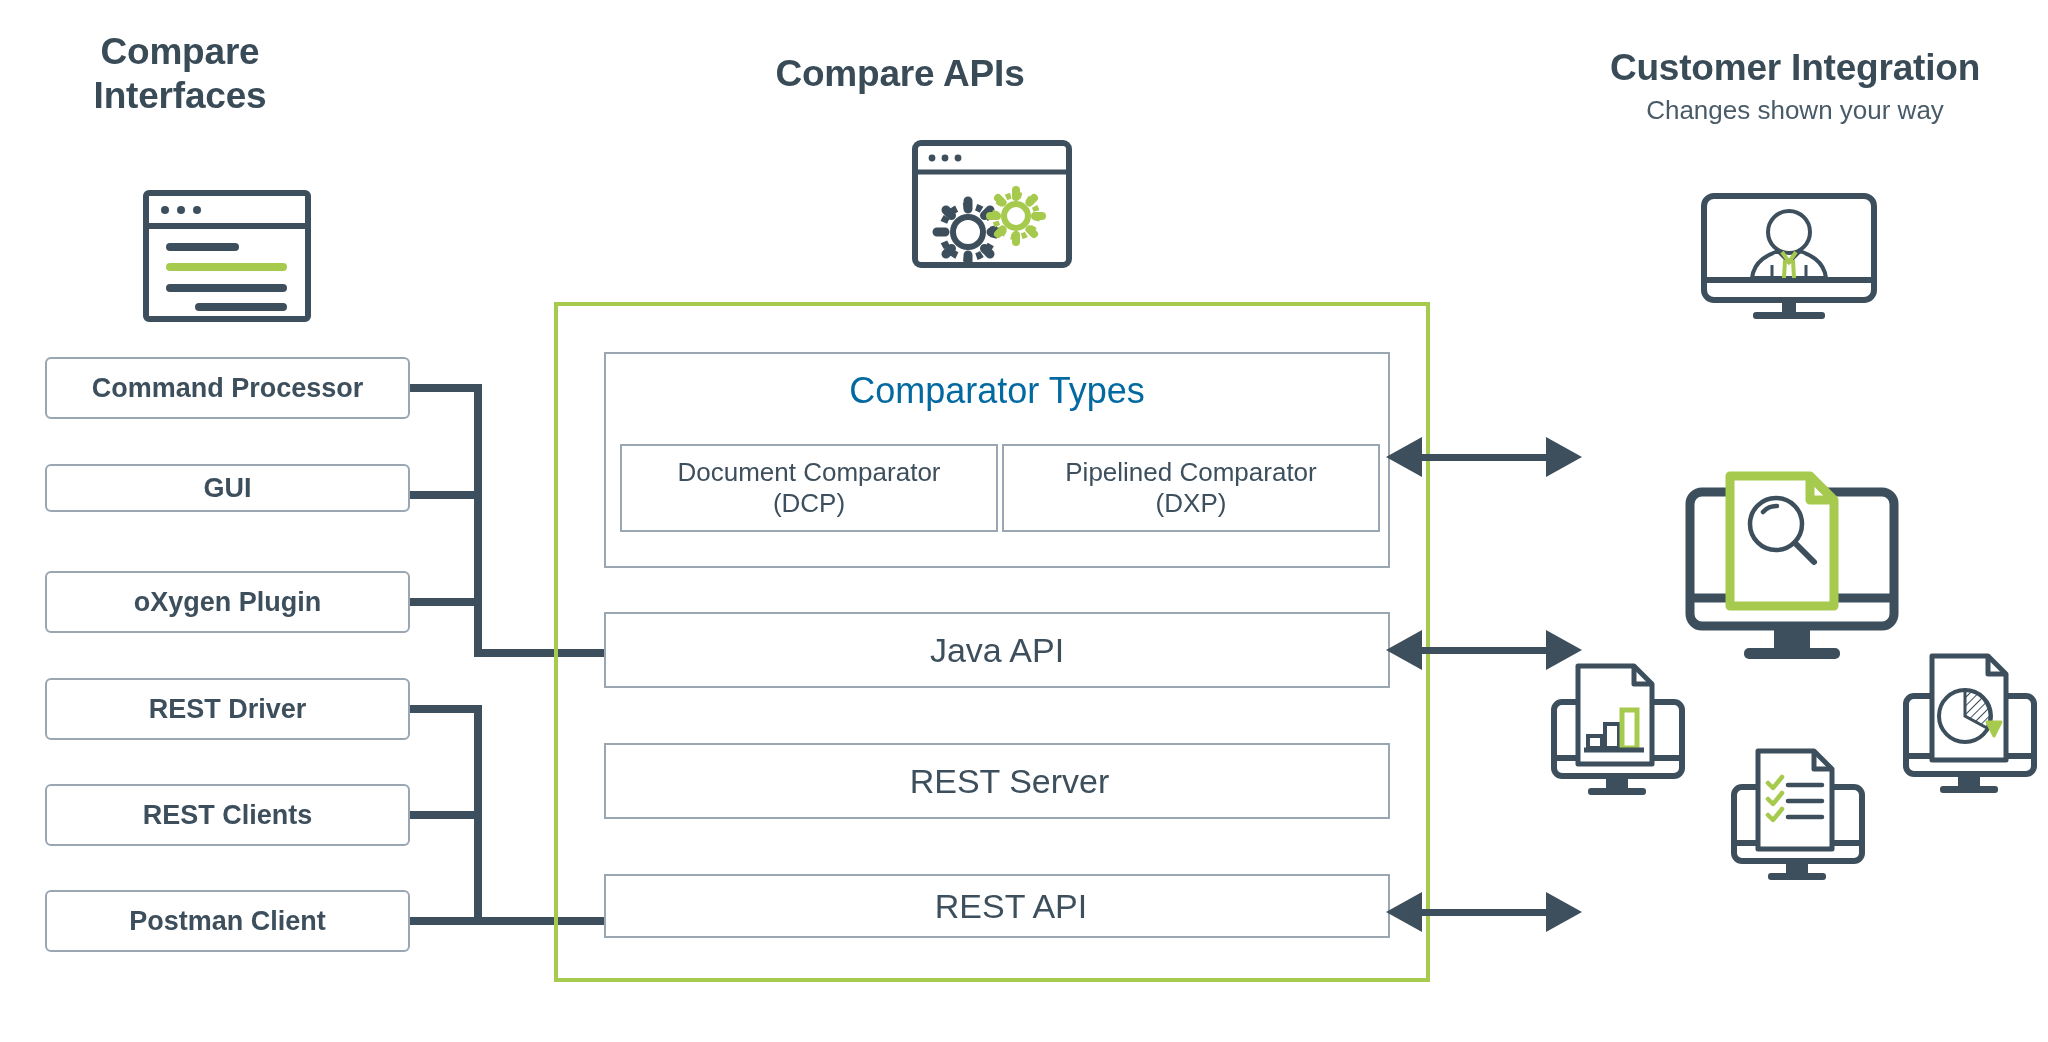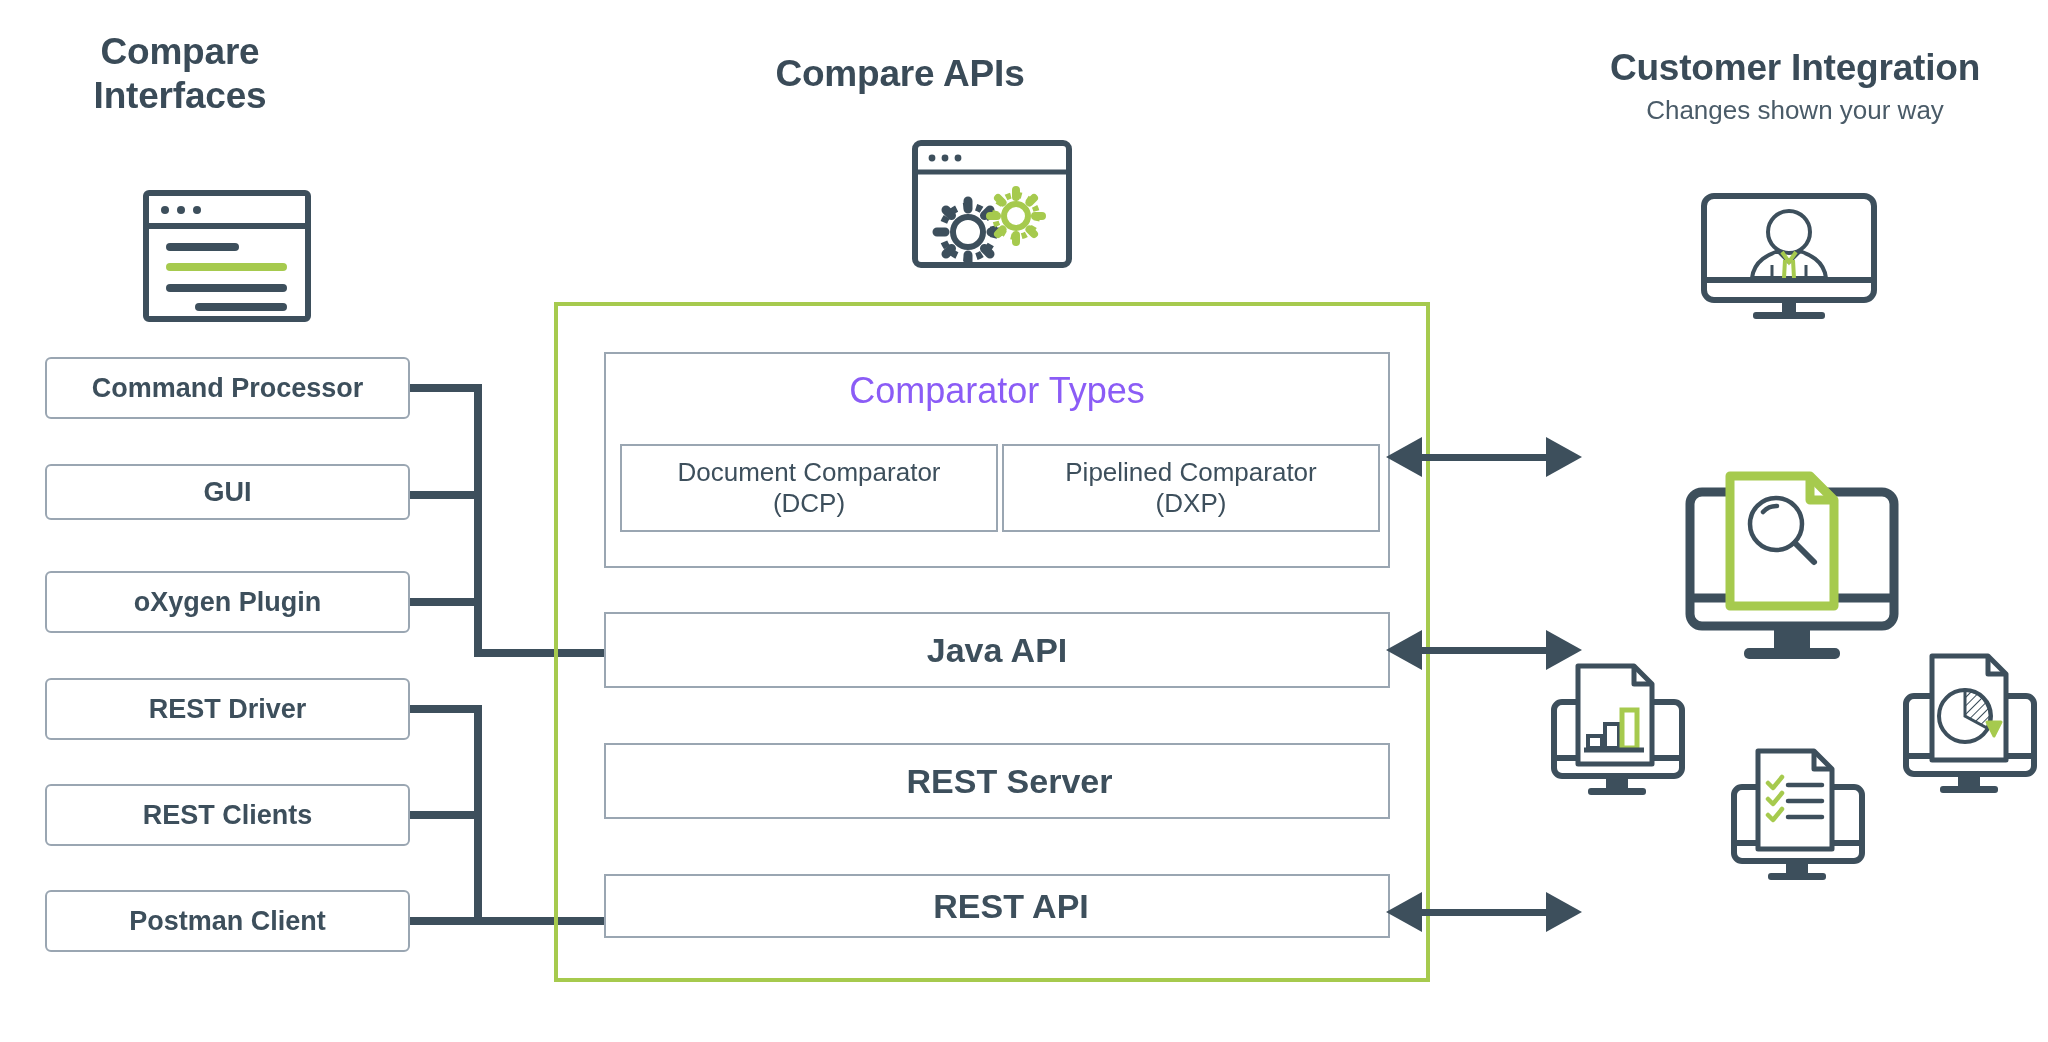--- a/index.html
+++ b/index.html
@@ -15,32 +15,32 @@
 
   #head-left{left:40px;top:30px;width:280px;}
   #head-center{left:690px;top:52px;width:420px;}
   #head-right{left:1530px;top:46px;width:530px;}
 
   
   .box{position:absolute;background:#fff;border:2px solid #9aa6b2;
        box-sizing:border-box;display:flex;align-items:center;justify-content:center;
        text-align:center;color:#3d4f5c;}
   .box.lbl{font-size:27px;font-weight:700;border-radius:6px;}
-  .box.api{font-size:34px;font-weight:700;}
+  .box.api{font-size:34px;font-weight:400;}
   .box.sub{font-size:26px;font-weight:400;line-height:1.18;}
 
   
   #green-container{position:absolute;left:554px;top:302px;width:876px;height:680px;
       border:4px solid #a6ca4e;box-sizing:border-box;background:transparent;}
 
   
   #comparator-types{position:absolute;left:604px;top:352px;width:786px;height:216px;
       border:2px solid #9aa6b2;box-sizing:border-box;background:#fff;}
   #comparator-types .ct-title{position:absolute;left:0;right:0;top:16px;text-align:center;
-      font-size:36px;color:#8b5cf6;}
+      font-size:36px;color:#0369a1;}
 
   
   .conn{position:absolute;background:#3d4f5c;}
 
   
   .arrow2{position:absolute;height:40px;width:196px;}
   .arrow2 .shaft{position:absolute;left:28px;right:28px;top:17px;height:7px;background:#3d4f5c;}
   .arrow2 .head{position:absolute;top:0;width:0;height:0;
       border-top:20px solid transparent;border-bottom:20px solid transparent;}
   .arrow2 .head.l{left:0;border-right:36px solid #3d4f5c;}
@@ -70,21 +70,21 @@
       <line x1="27" y1="57" x2="92" y2="57" stroke="#3d4f5c" stroke-width="8" stroke-linecap="round"></line>
       <line x1="27" y1="77" x2="140" y2="77" stroke="#a6ca4e" stroke-width="8" stroke-linecap="round"></line>
       <line x1="27" y1="98" x2="140" y2="98" stroke="#3d4f5c" stroke-width="8" stroke-linecap="round"></line>
       <line x1="56" y1="117" x2="140" y2="117" stroke="#3d4f5c" stroke-width="8" stroke-linecap="round"></line>
     </svg>
   </div>
 
   <div class="box lbl" id="left-box-0" style="left:45px;top:357px;width:365px;height:62px;">
     <span>Command Processor</span>
   </div>
-  <div class="box lbl" id="left-box-1" style="left:45px;top:464px;width:365px;height:56px;">
+  <div class="box lbl" id="left-box-1" style="left:45px;top:464px;width:365px;height:48px;">
     <span>GUI</span>
   </div>
   <div class="box lbl" id="left-box-2" style="left:45px;top:571px;width:365px;height:62px;">
     <span>oXygen Plugin</span>
   </div>
   <div class="box lbl" id="left-box-3" style="left:45px;top:678px;width:365px;height:62px;">
     <span>REST Driver</span>
   </div>
   <div class="box lbl" id="left-box-4" style="left:45px;top:784px;width:365px;height:62px;">
     <span>REST Clients</span>

